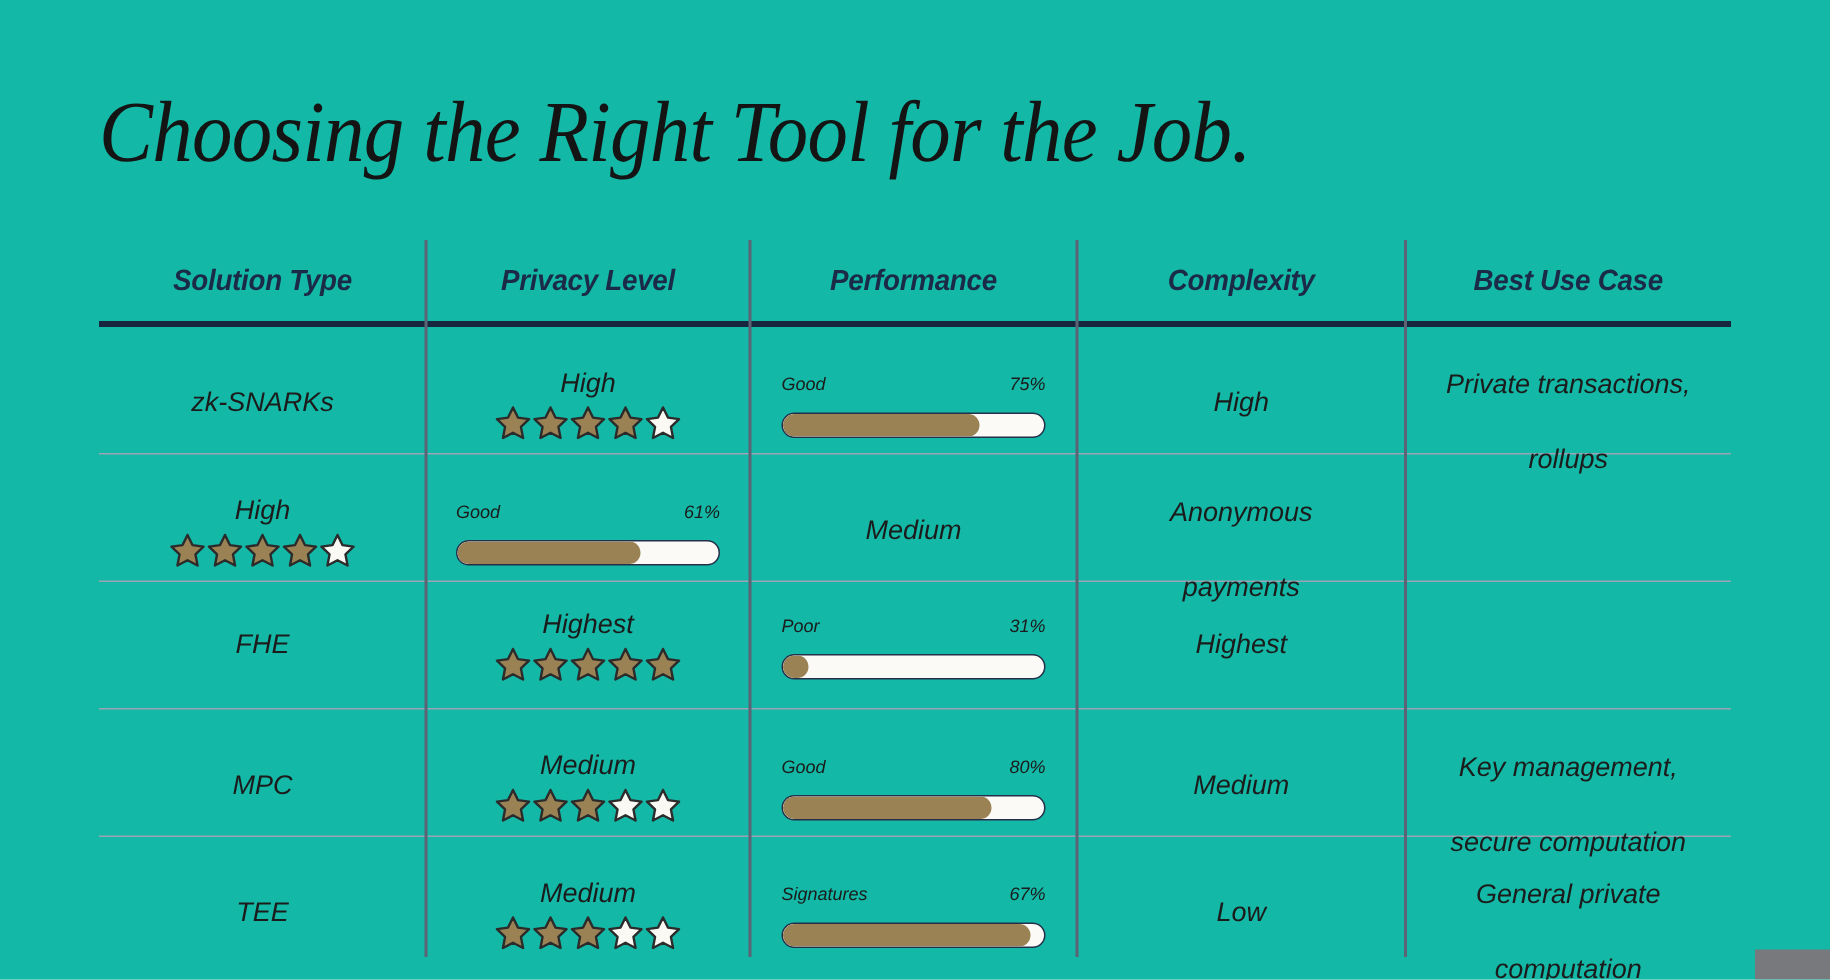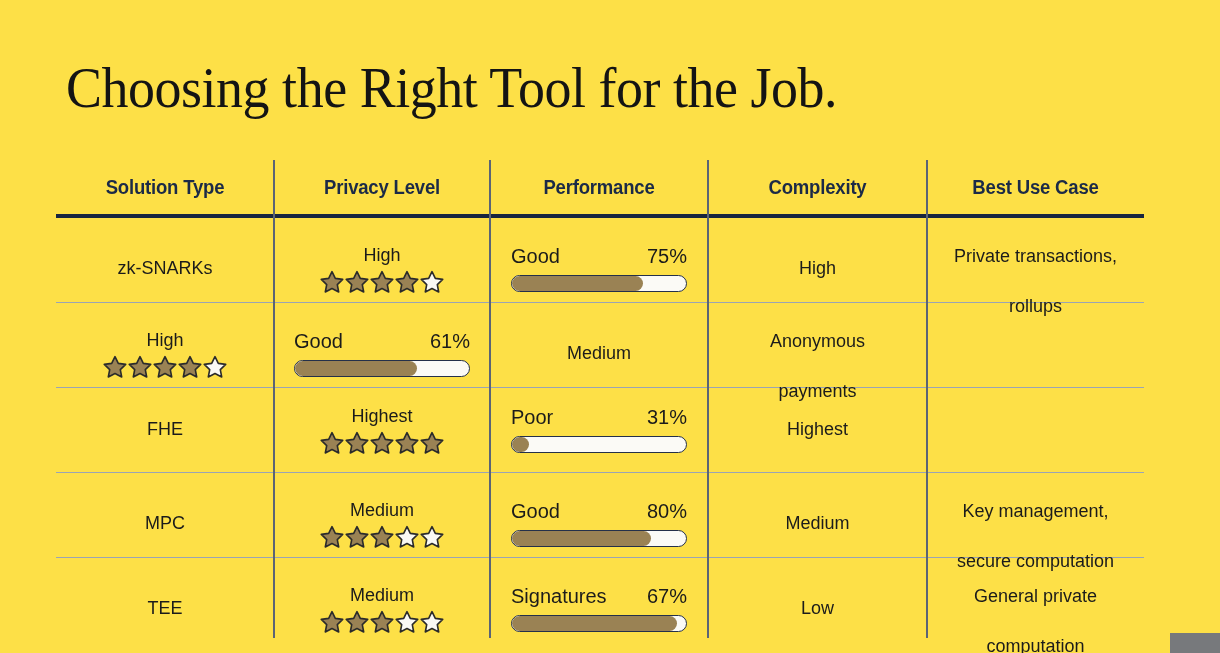--- a/index.html
+++ b/index.html
@@ -11,42 +11,43 @@
     height: 653px;
     background: #f7f6f1;
     font-family: "Liberation Sans", sans-serif;
     overflow: hidden;
     position: relative;
   }
 
   #slide {
     position: absolute;
     inset: 0;
-    background: #fde047;
+    background: #14b8a6;
+    font-style: italic;
   }
 
   
   #title {
     position: absolute;
     left: 66px;
     top: 52px;
     font-family: "Liberation Serif", "DejaVu Serif", serif;
     font-size: 58px;
     line-height: 72px;
     color: #141414;
     letter-spacing: -0.5px;
     transform: scaleX(0.93);
     transform-origin: left top;
     white-space: nowrap;
   }
 
   
   #table {
     position: absolute;
-    left: 56px;
+    left: 66px;
     top: 160px;
     width: 1088px;
     height: 478px;
   }
 
   .grid {
     display: grid;
     grid-template-columns: 218px 216px 218px 219px 217px;
     width: 100%;
   }
@@ -133,21 +134,21 @@
   .perf {
     width: 176px;
     display: flex;
     flex-direction: column;
     align-items: stretch;
   }
   .perf-top {
     display: flex;
     justify-content: space-between;
     align-items: center;
-    font-size: 20px;
+    font-size: 12px;
     color: #1b1b1b;
     margin-bottom: 7px;
   }
   .bar-track {
     position: relative;
     width: 176px;
     height: 17px;
     border: 1.6px solid #24304a;
     border-radius: 9px;
     background: #fbfaf6;

